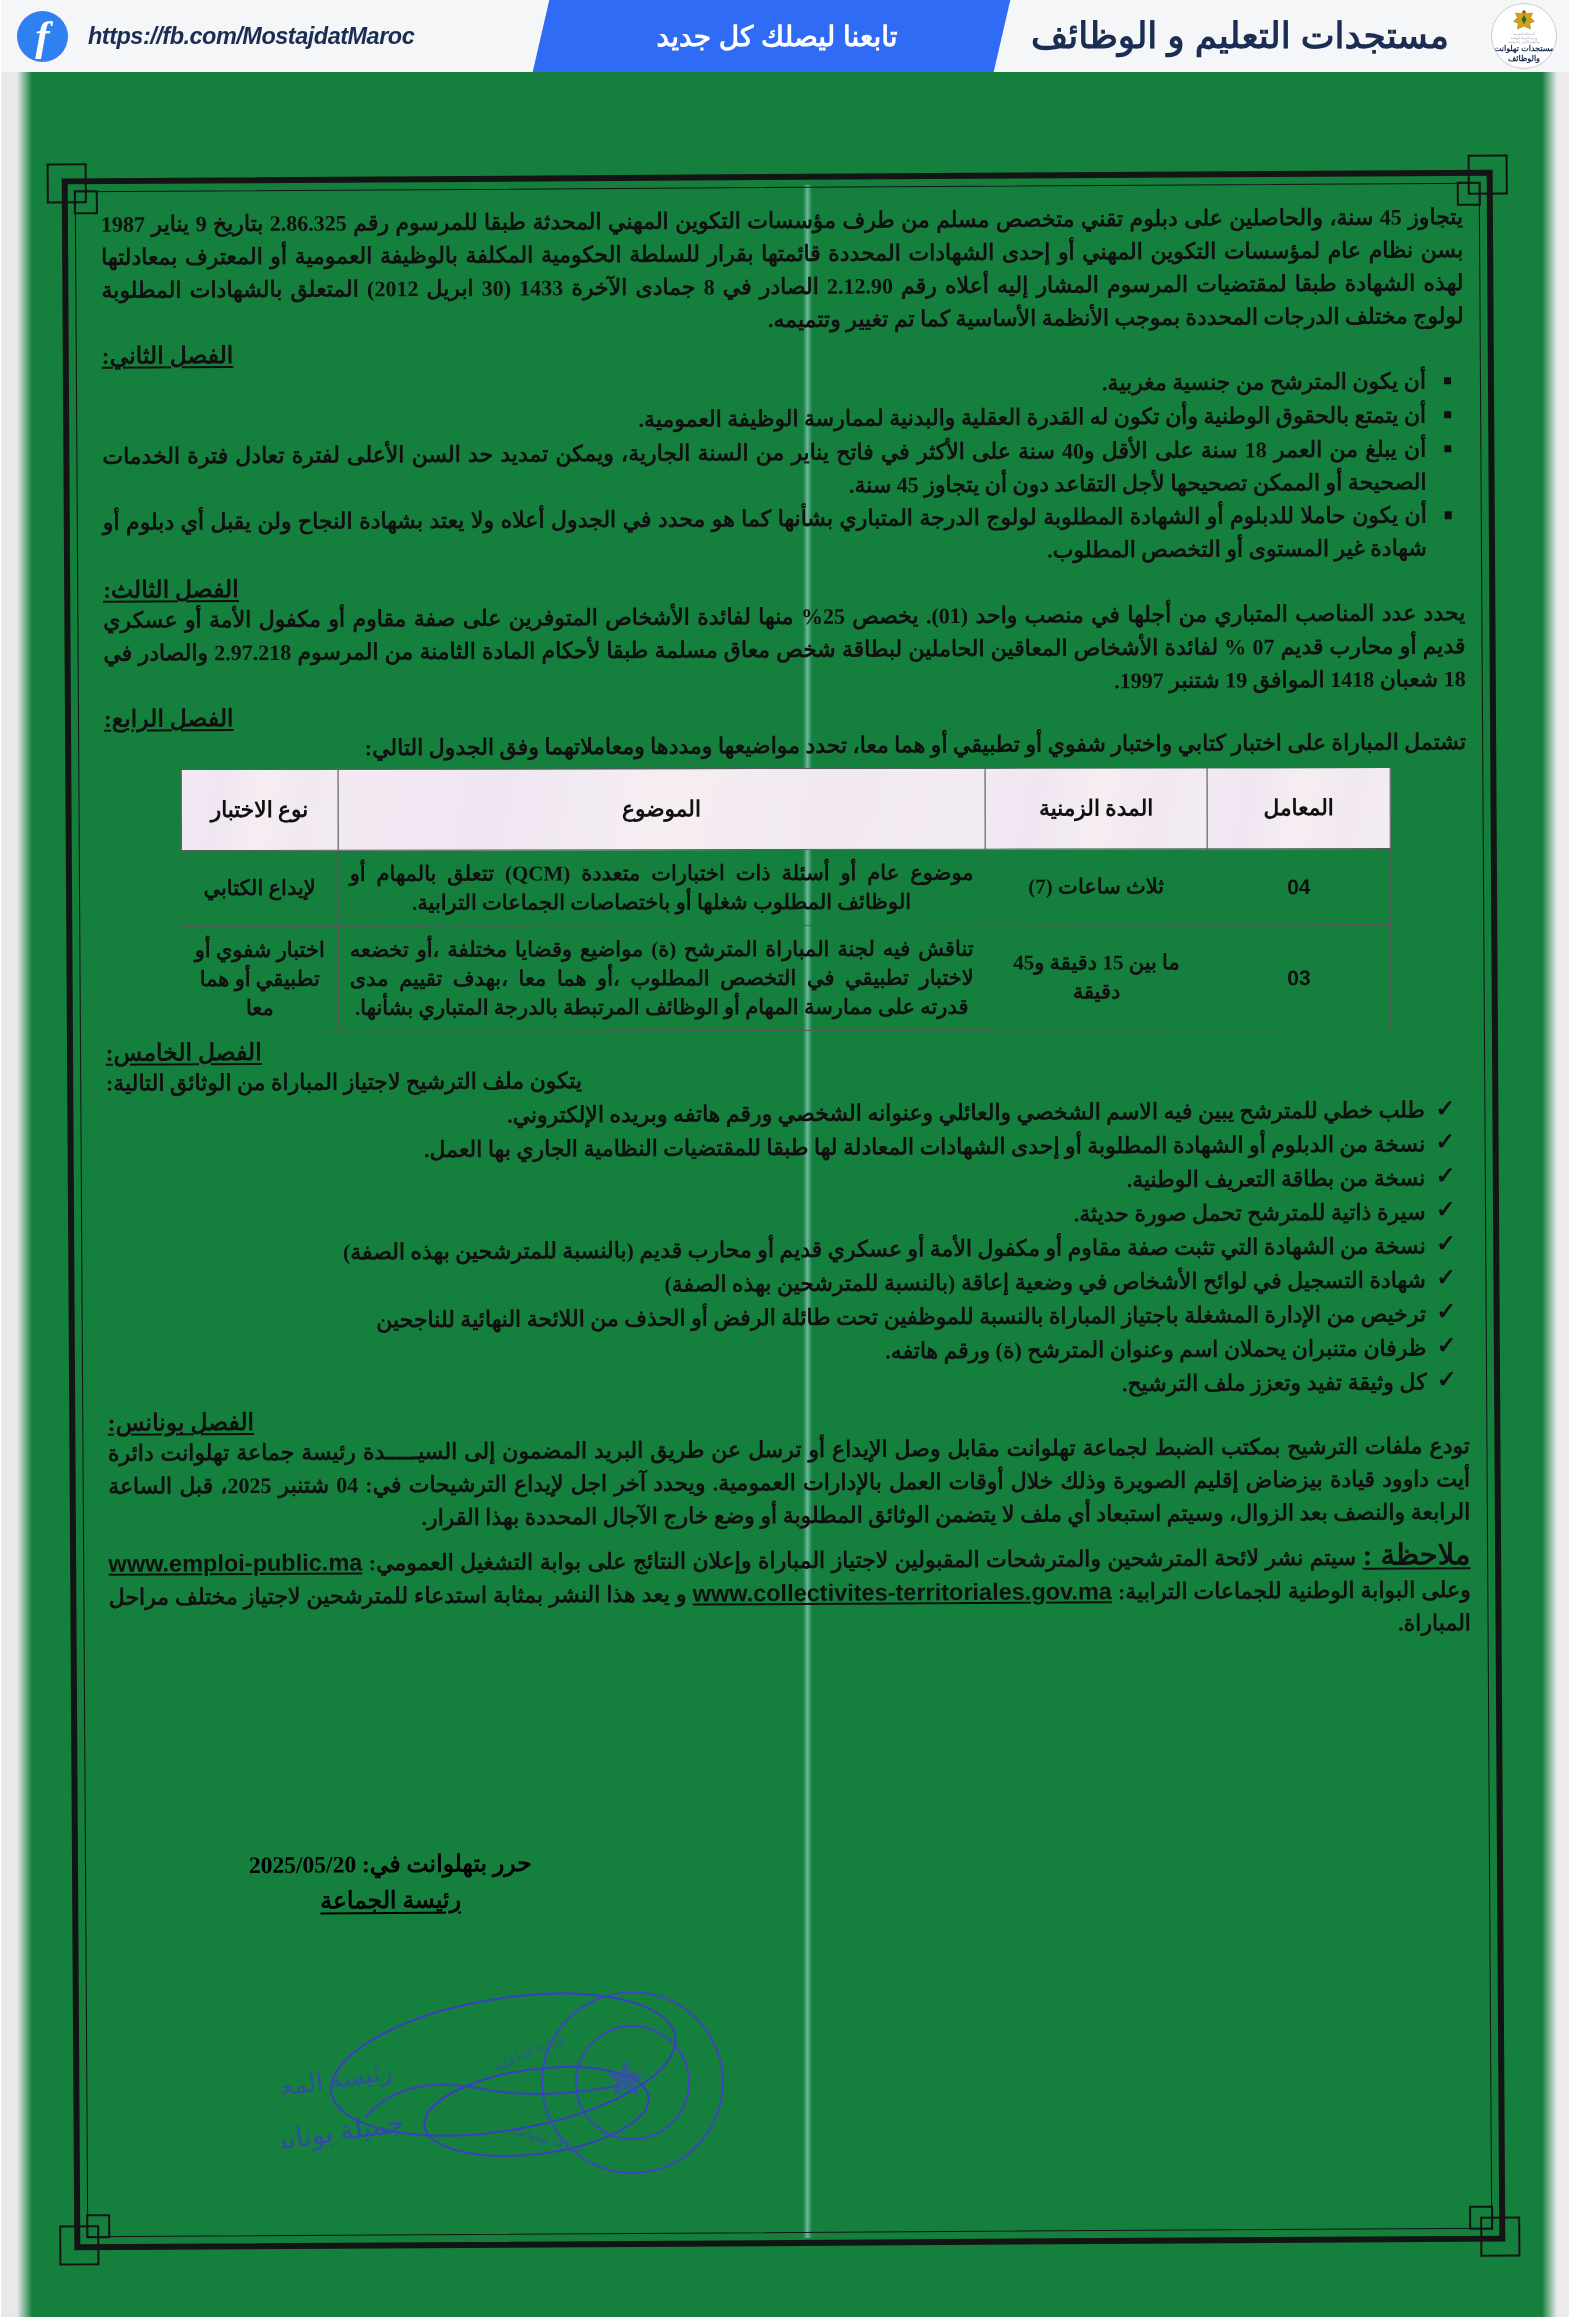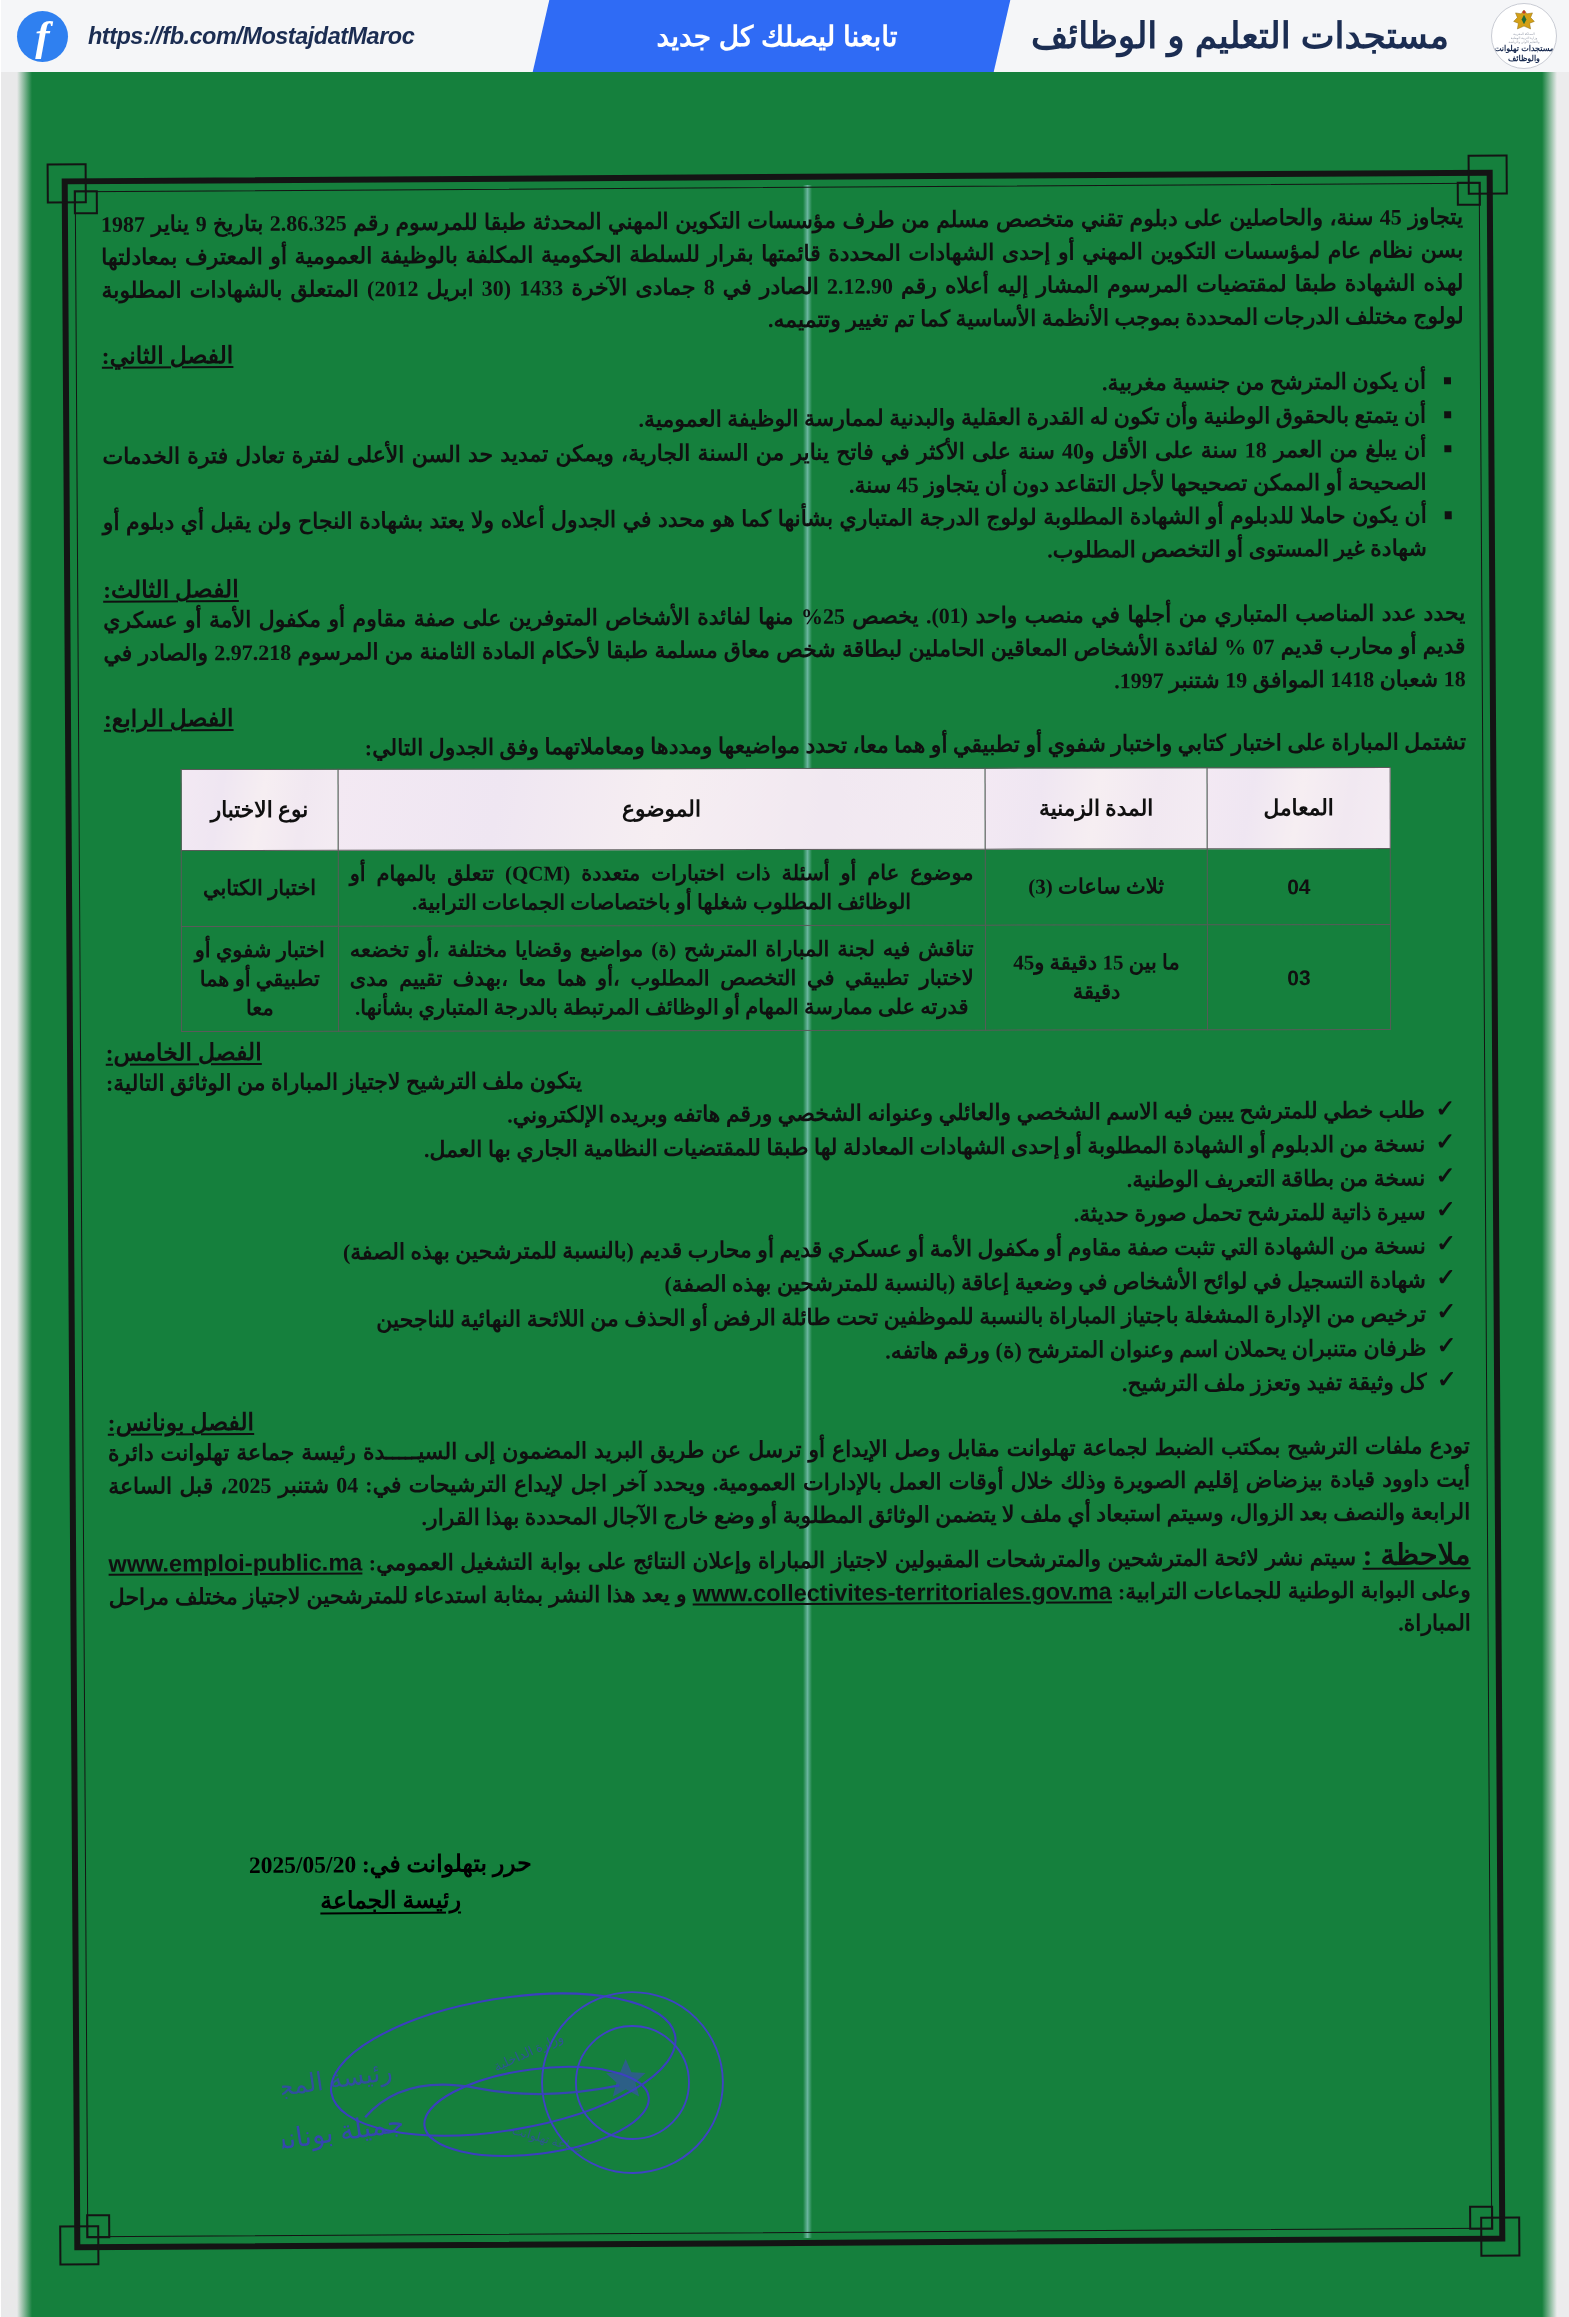--- a/index.html
+++ b/index.html
@@ -428,23 +428,23 @@
         <tr>
           <th>المعامل</th>
           <th>المدة الزمنية</th>
           <th>الموضوع</th>
           <th>نوع الاختبار</th>
         </tr>
       </thead>
       <tbody>
         <tr>
           <td class="num">04</td>
-          <td>ثلاث ساعات (3)</td>
+          <td>ثلاث ساعات (7)</td>
           <td class="subject">موضوع عام أو أسئلة ذات اختبارات متعددة (QCM) تتعلق بالمهام أو الوظائف المطلوب شغلها أو باختصاصات الجماعات الترابية.</td>
-          <td>اختبار الكتابي</td>
+          <td>لإيداع الكتابي</td>
         </tr>
         <tr>
           <td class="num">03</td>
           <td>ما بين 15 دقيقة و45 دقيقة</td>
           <td class="subject">تناقش فيه لجنة المباراة المترشح (ة)  مواضيع وقضايا مختلفة ،أو تخضعه لاختبار تطبيقي في التخصص المطلوب ،أو هما معا ،بهدف تقييم مدى قدرته على ممارسة المهام أو الوظائف المرتبطة بالدرجة المتباري بشأنها.</td>
           <td>اختبار شفوي أو تطبيقي أو هما معا</td>
         </tr>
       </tbody>
     </table>
 

